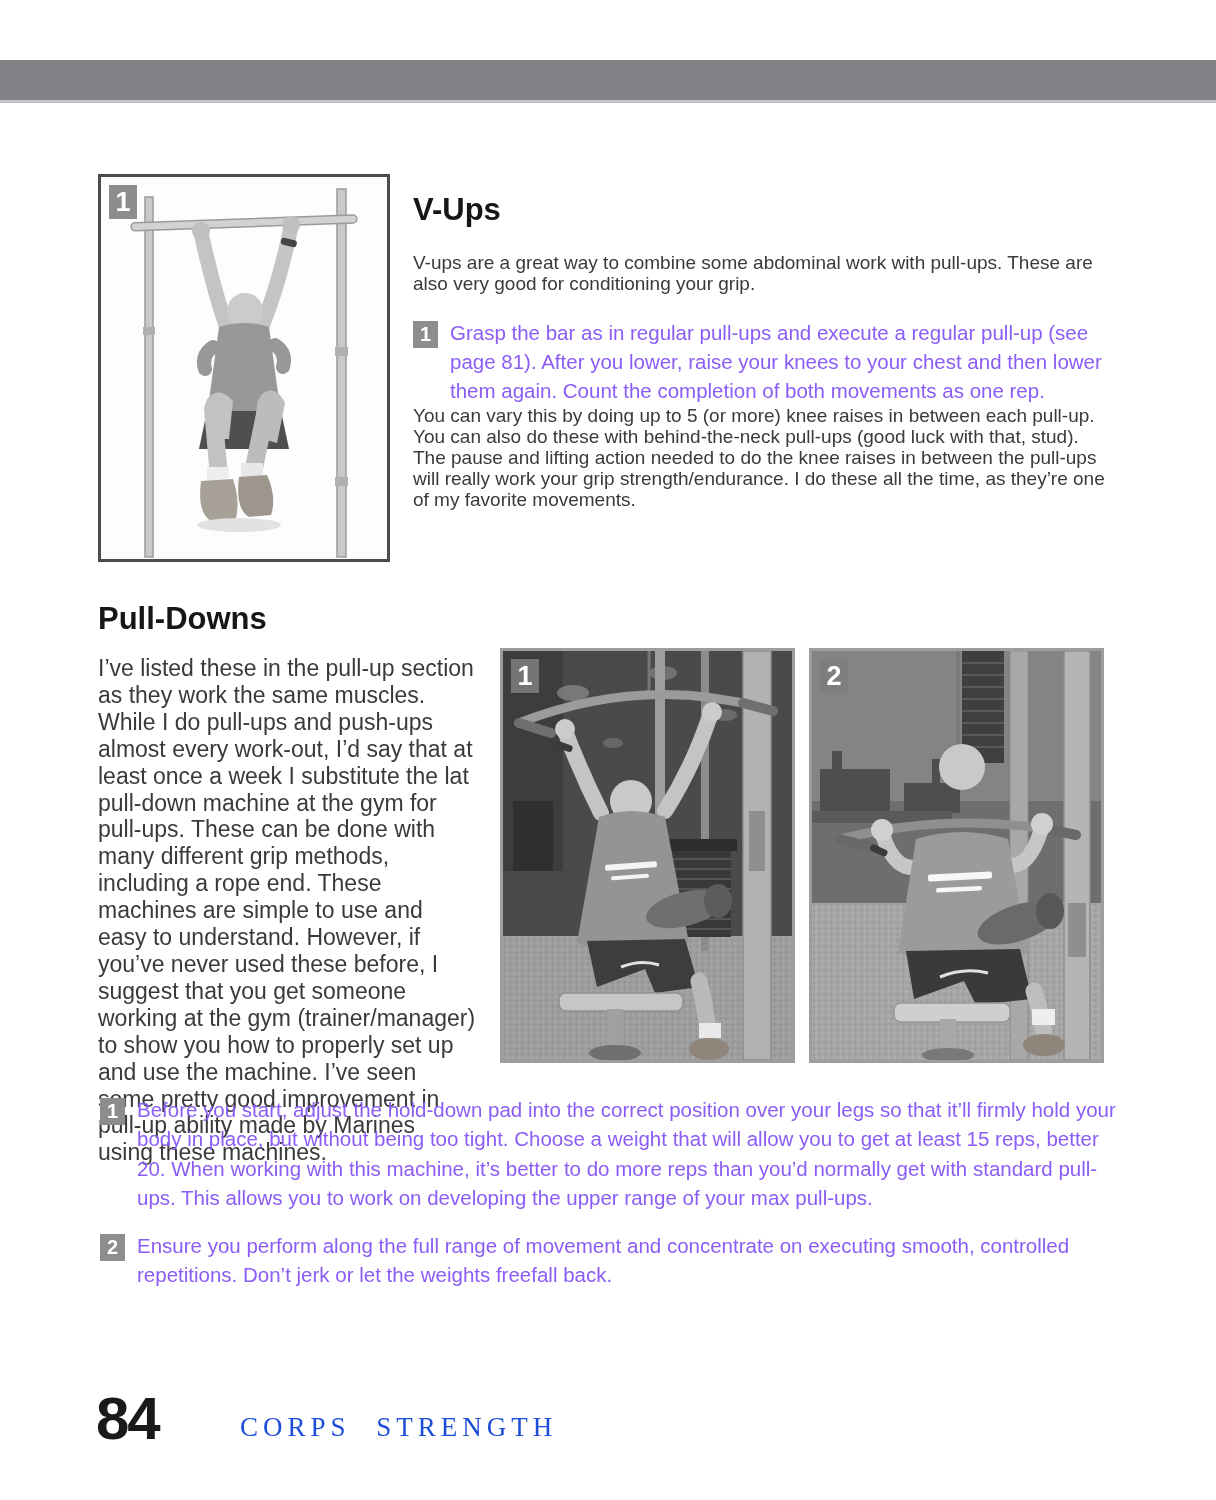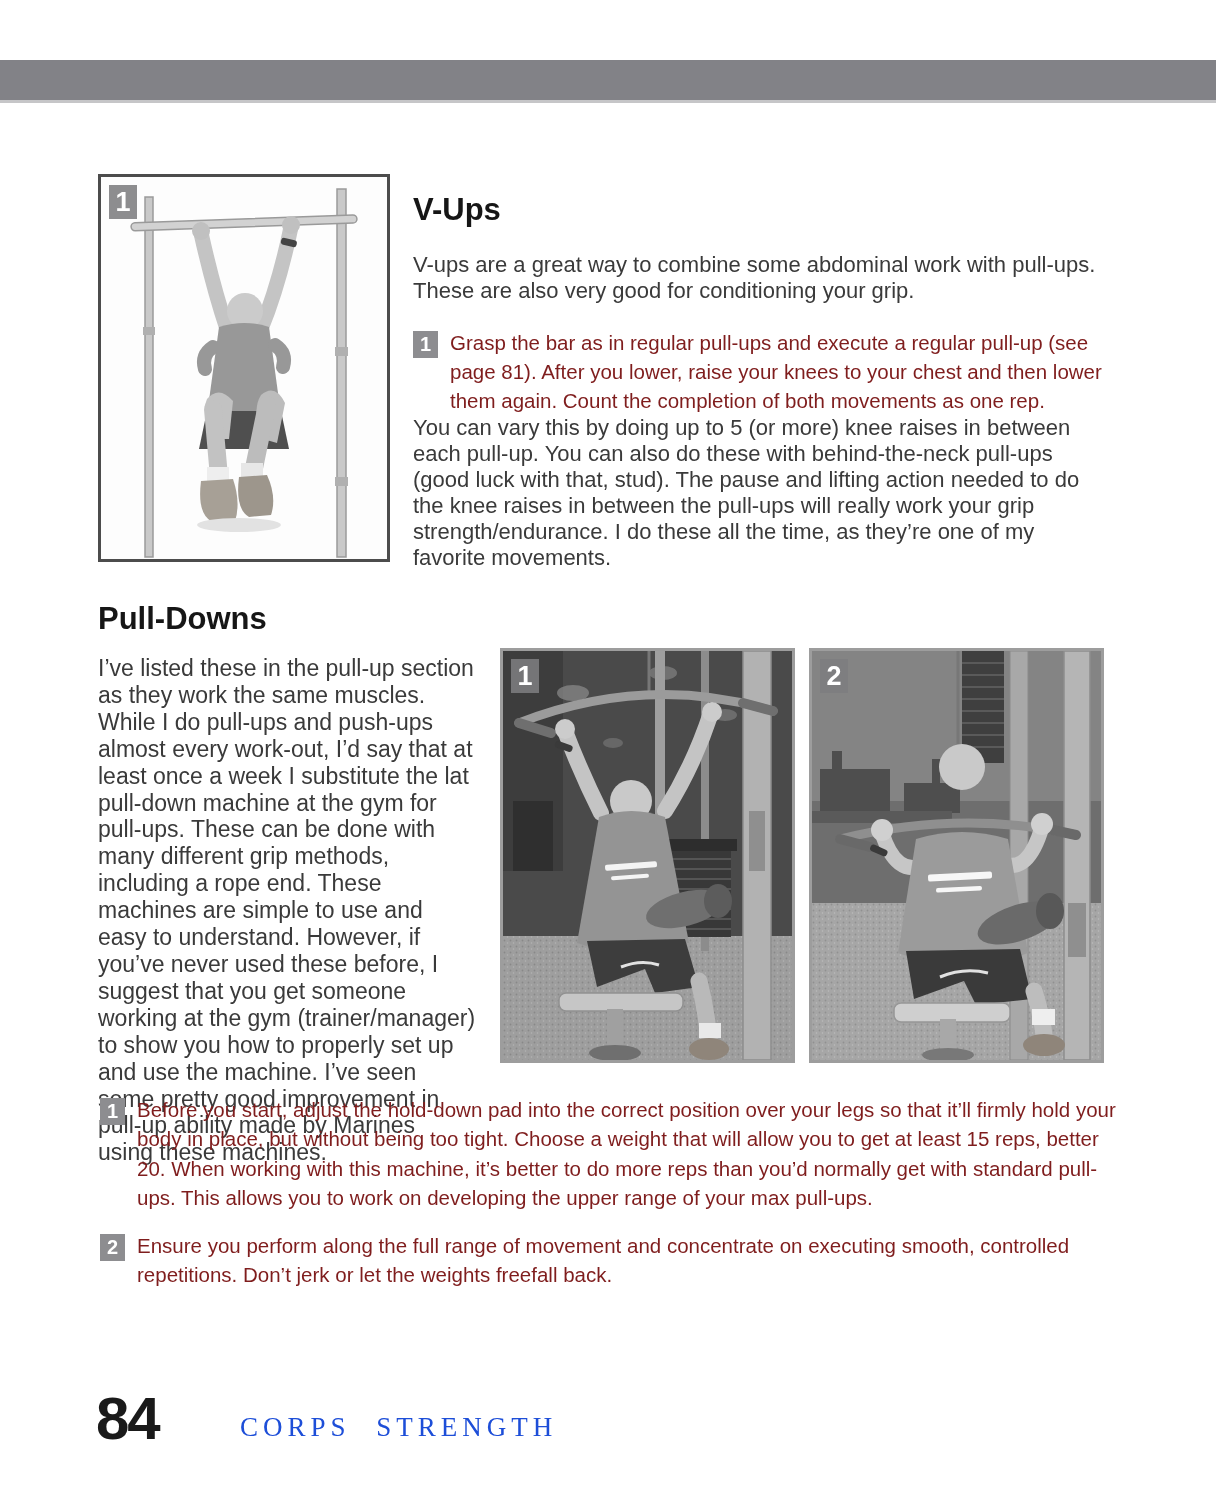--- a/index.html
+++ b/index.html
@@ -19,27 +19,27 @@
   .photo-pd2{left:809px;top:648px;width:295px;height:415px;border:3px solid #9d9d9d;background:#6e6e6e;}
   .photo-label{
     position:absolute;left:8px;top:8px;width:28px;height:34px;
     background:rgba(125,125,128,0.88);color:#ffffff;font-weight:bold;font-size:27px;
     display:flex;align-items:center;justify-content:center;z-index:5;
   }
   
   .vups-col{position:absolute;left:413px;top:192px;width:695px;}
   h2.sec{margin:0;font-size:31px;font-weight:bold;color:#161616;letter-spacing:0;}
   .vups-col h2{margin-bottom:24px;}
-  p.body{margin:0;font-size:22px;line-height:26px;color:#3a3a3a;}
+  p.body{margin:0;font-size:19px;line-height:21px;color:#3a3a3a;}
   .steprow{display:flex;margin-top:24px;}
   .badge{
     flex:none;width:25px;height:27px;margin-top:3px;background:#8d8d90;color:#ffffff;
     font-weight:bold;font-size:20px;display:flex;align-items:center;justify-content:center;
   }
-  .steprow .steptext{margin-left:12px;font-size:20.5px;line-height:29px;color:#7f1d1d;}
+  .steprow .steptext{margin-left:12px;font-size:20.5px;line-height:29px;color:#8b5cf6;}
   .vups-outro{margin-top:26px;}
   .pd-col{position:absolute;left:98px;top:601px;width:378px;}
   .pd-col h2{margin-bottom:18px;}
   .pd-col p{font-size:23px;line-height:26.9px;}
   .bottom-steps{position:absolute;left:100px;top:1095px;width:1016px;}
   .bottom-steps .steprow{margin-top:0;margin-bottom:19px;}
   .bottom-steps .steptext{line-height:29.3px;}
   
   .page-num{
     position:absolute;left:96px;top:1384px;font-size:60px;font-weight:700;

